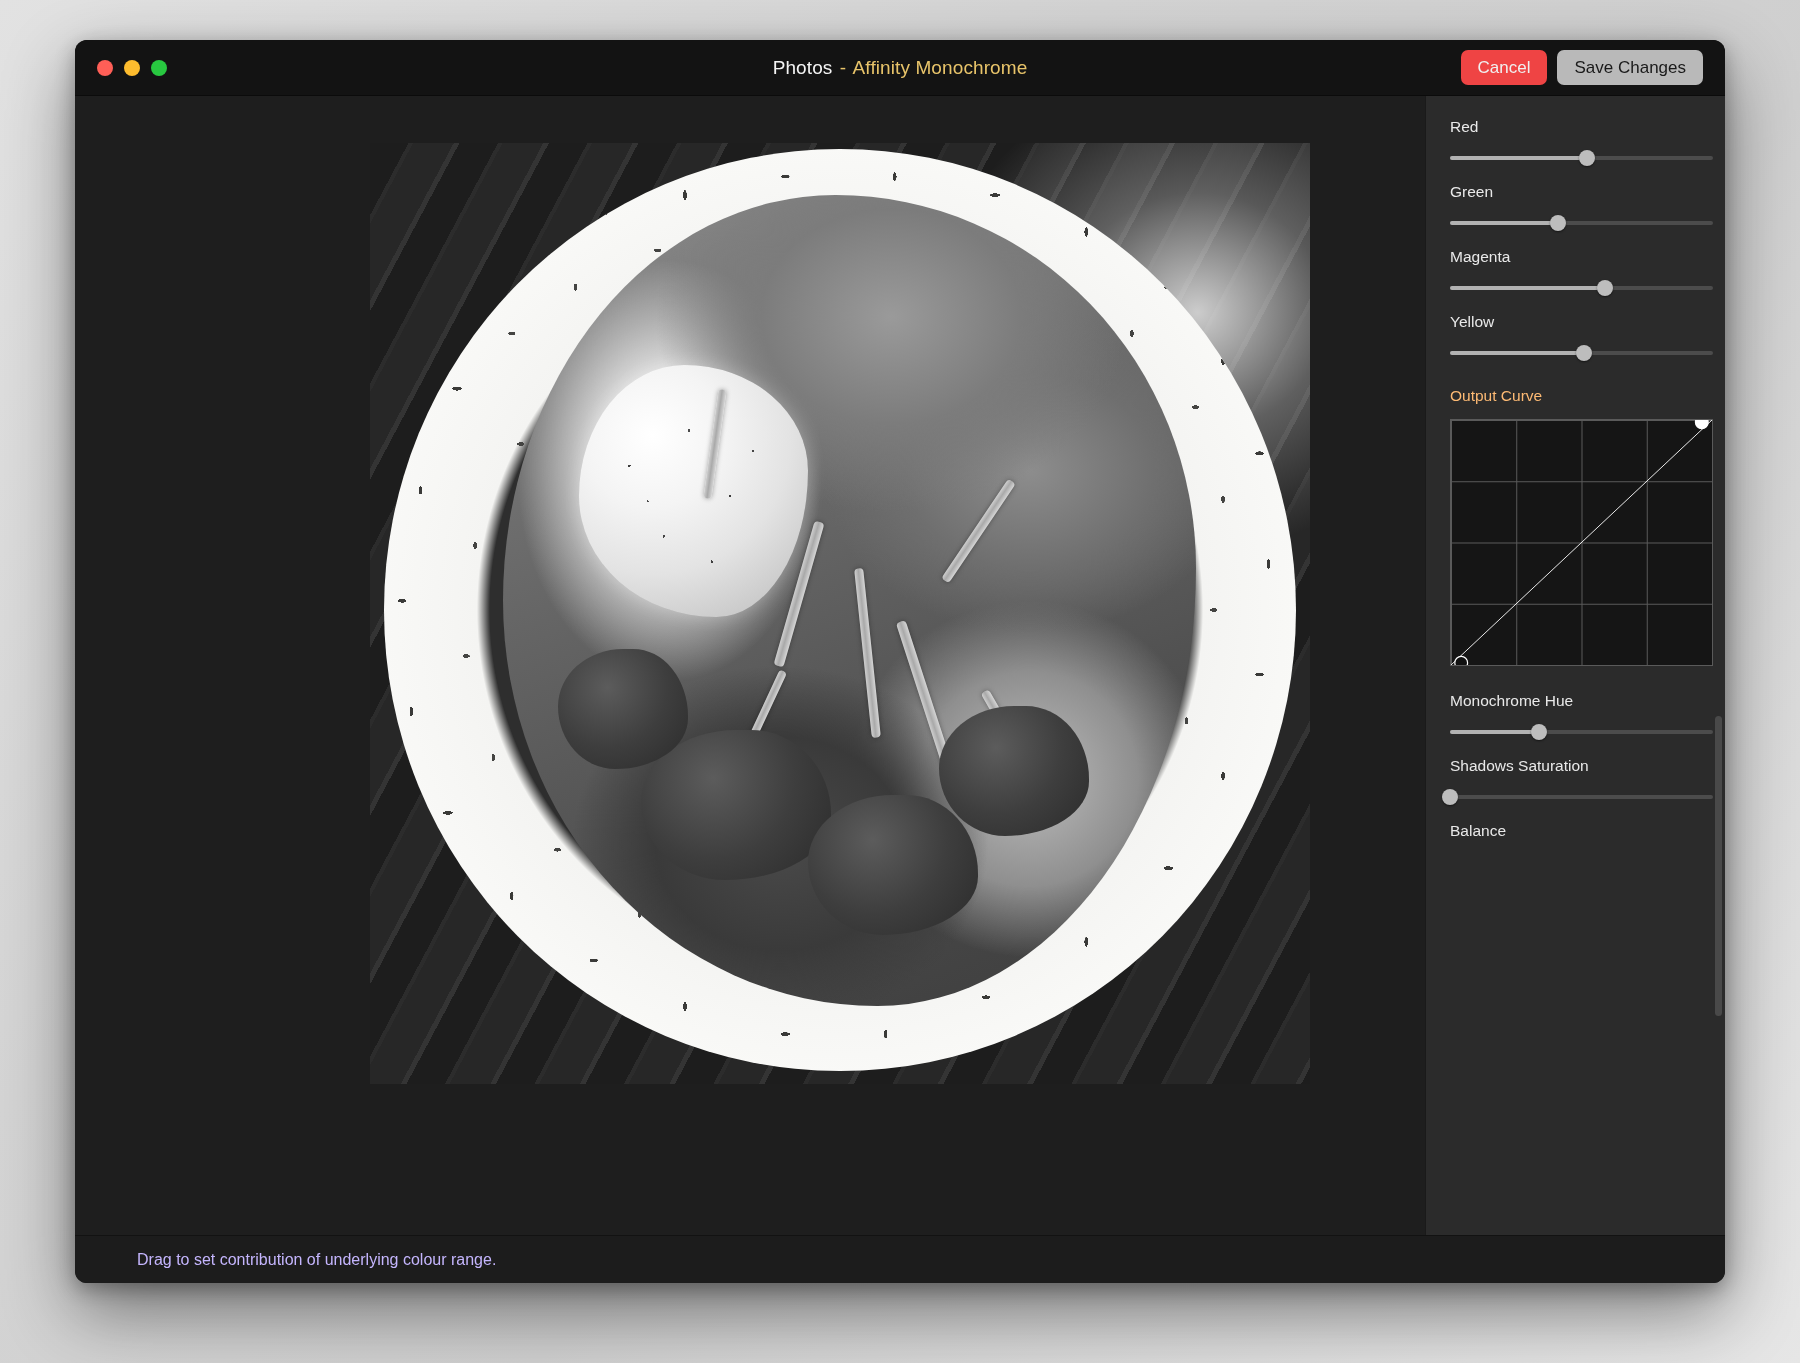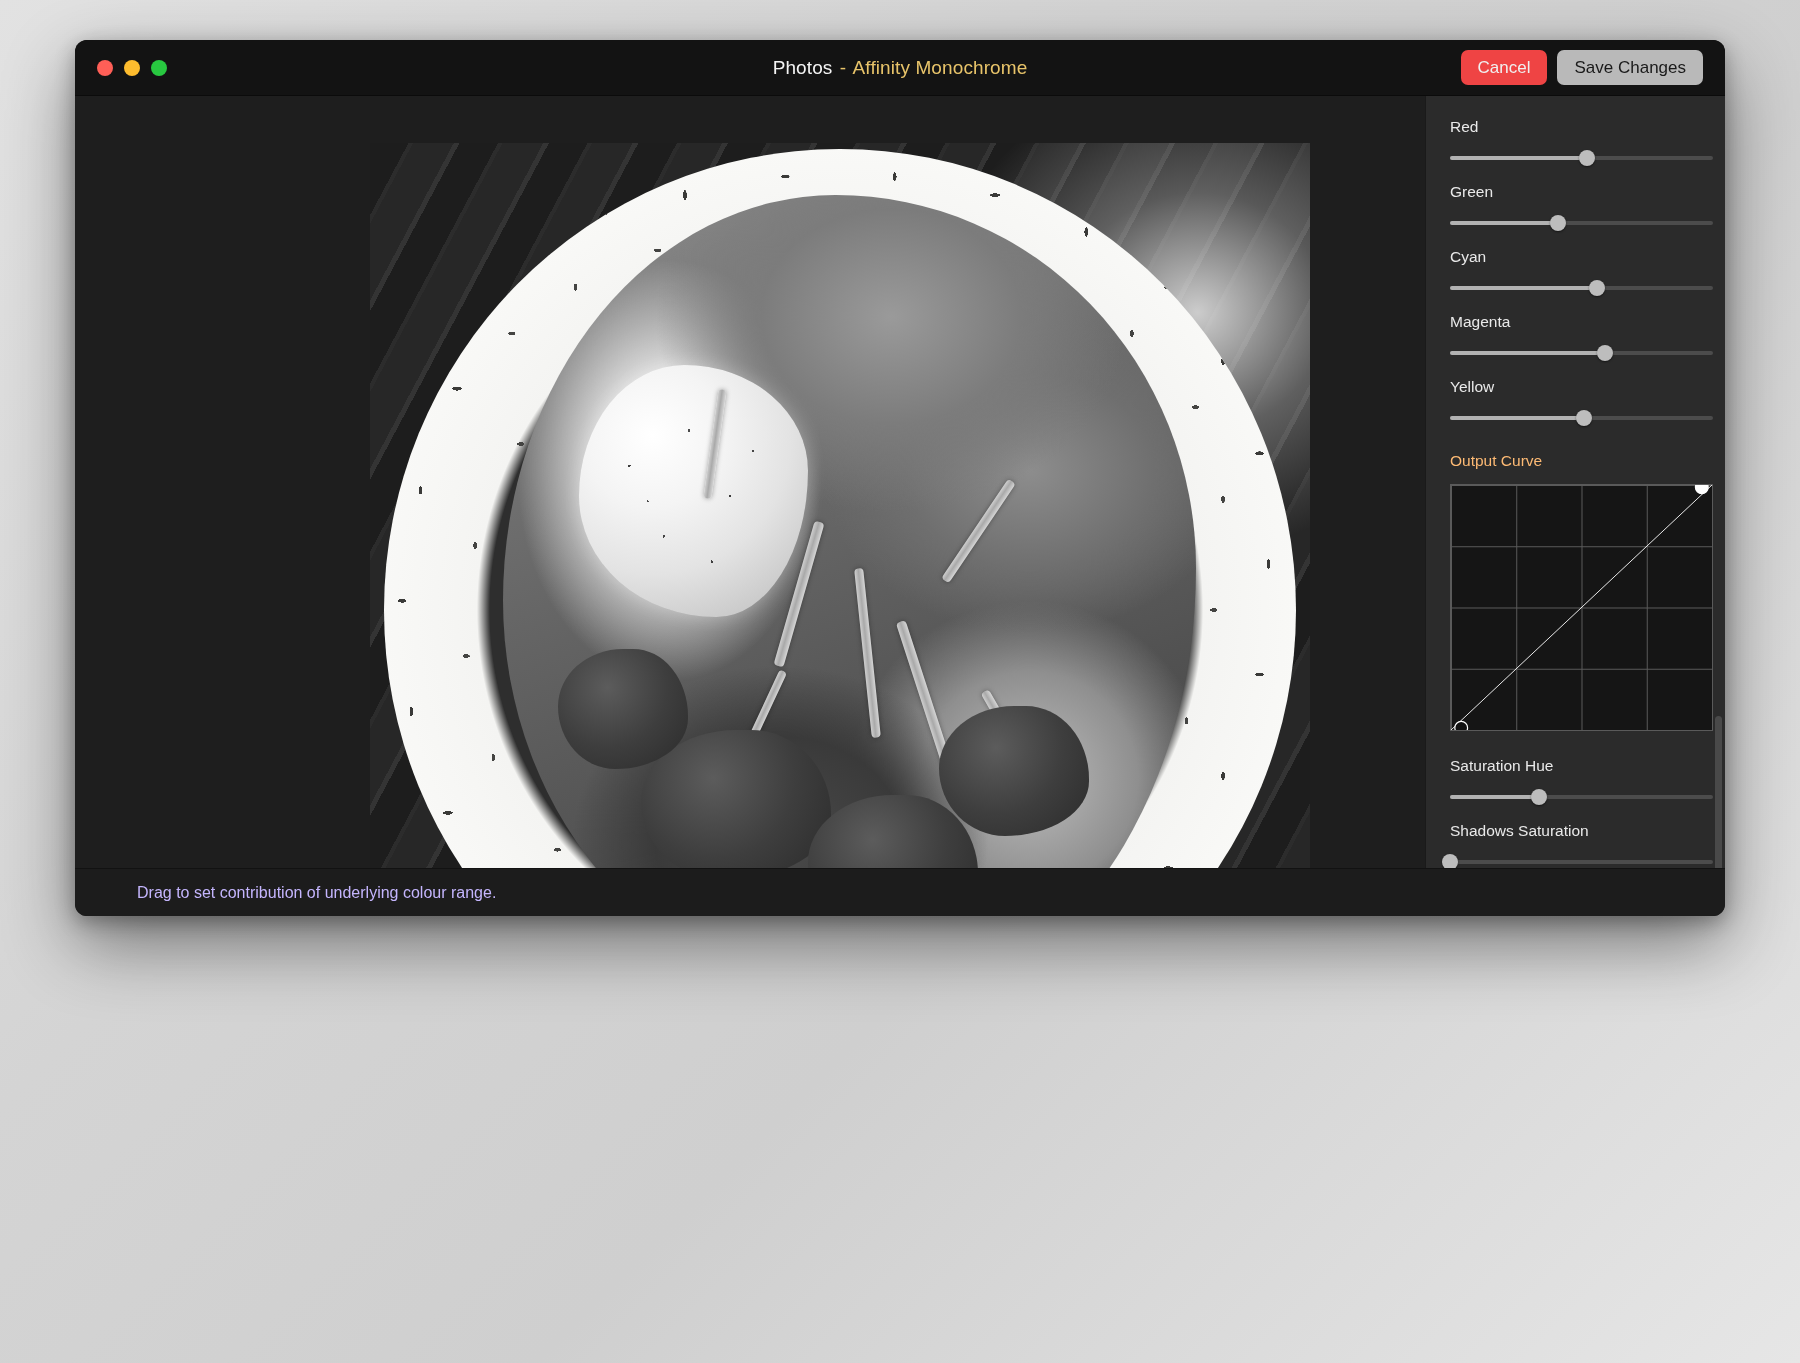--- a/index.html
+++ b/index.html
@@ -19,21 +19,21 @@
     inset: 0;
     background: linear-gradient(135deg, #e2e2e2 0%, #d4d4d4 35%, #cfcfcf 60%, #e6e6e6 100%);
   }
 
   
   .window {
     position: absolute;
     left: 75px;
     top: 40px;
     width: 1650px;
-    height: 876px;
+    height: 1243px;
     background: #1c1c1c;
     border-radius: 12px;
     box-shadow: 0 28px 70px rgba(0,0,0,0.45), 0 6px 20px rgba(0,0,0,0.30);
     overflow: hidden;
     display: flex;
     flex-direction: column;
   }
 
   
   .titlebar {
@@ -445,28 +445,20 @@
         <div class="ctrl">
           <div class="ctrl-label">Green</div>
           <div class="slider">
             <div class="slider-track"></div>
             <div class="slider-fill" style="width: 41%;"></div>
             <div class="slider-thumb" style="left: 41%;"></div>
           </div>
         </div>
 
 
-        <div class="ctrl">
-          <div class="ctrl-label">Cyan</div>
-          <div class="slider">
-            <div class="slider-track"></div>
-            <div class="slider-fill" style="width: 56%;"></div>
-            <div class="slider-thumb" style="left: 56%;"></div>
-          </div>
-        </div>
 
         <div class="ctrl">
           <div class="ctrl-label">Magenta</div>
           <div class="slider">
             <div class="slider-track"></div>
             <div class="slider-fill" style="width: 59%;"></div>
             <div class="slider-thumb" style="left: 59%;"></div>
           </div>
         </div>
 
@@ -487,21 +479,21 @@
               <line x1="0" y1="100" x2="100" y2="0" stroke="#ffffff" stroke-width="0.9" vector-effect="non-scaling-stroke"></line>
             </svg>
             <svg class="curve-svg" viewBox="0 0 100 100">
               <circle cx="0.9" cy="99.1" r="2.6" fill="#111" stroke="#ffffff" stroke-width="1.2" vector-effect="non-scaling-stroke"></circle>
               <circle cx="99.1" cy="0.9" r="2.6" fill="#ffffff" stroke="#ffffff" stroke-width="1.2" vector-effect="non-scaling-stroke"></circle>
             </svg>
           </div>
         </div>
 
         <div class="ctrl">
-          <div class="ctrl-label">Saturation Hue</div>
+          <div class="ctrl-label">Monochrome Hue</div>
           <div class="slider">
             <div class="slider-track"></div>
             <div class="slider-fill" style="width: 34%;"></div>
             <div class="slider-thumb" style="left: 34%;"></div>
           </div>
         </div>
 
 
 
         <div class="ctrl">

